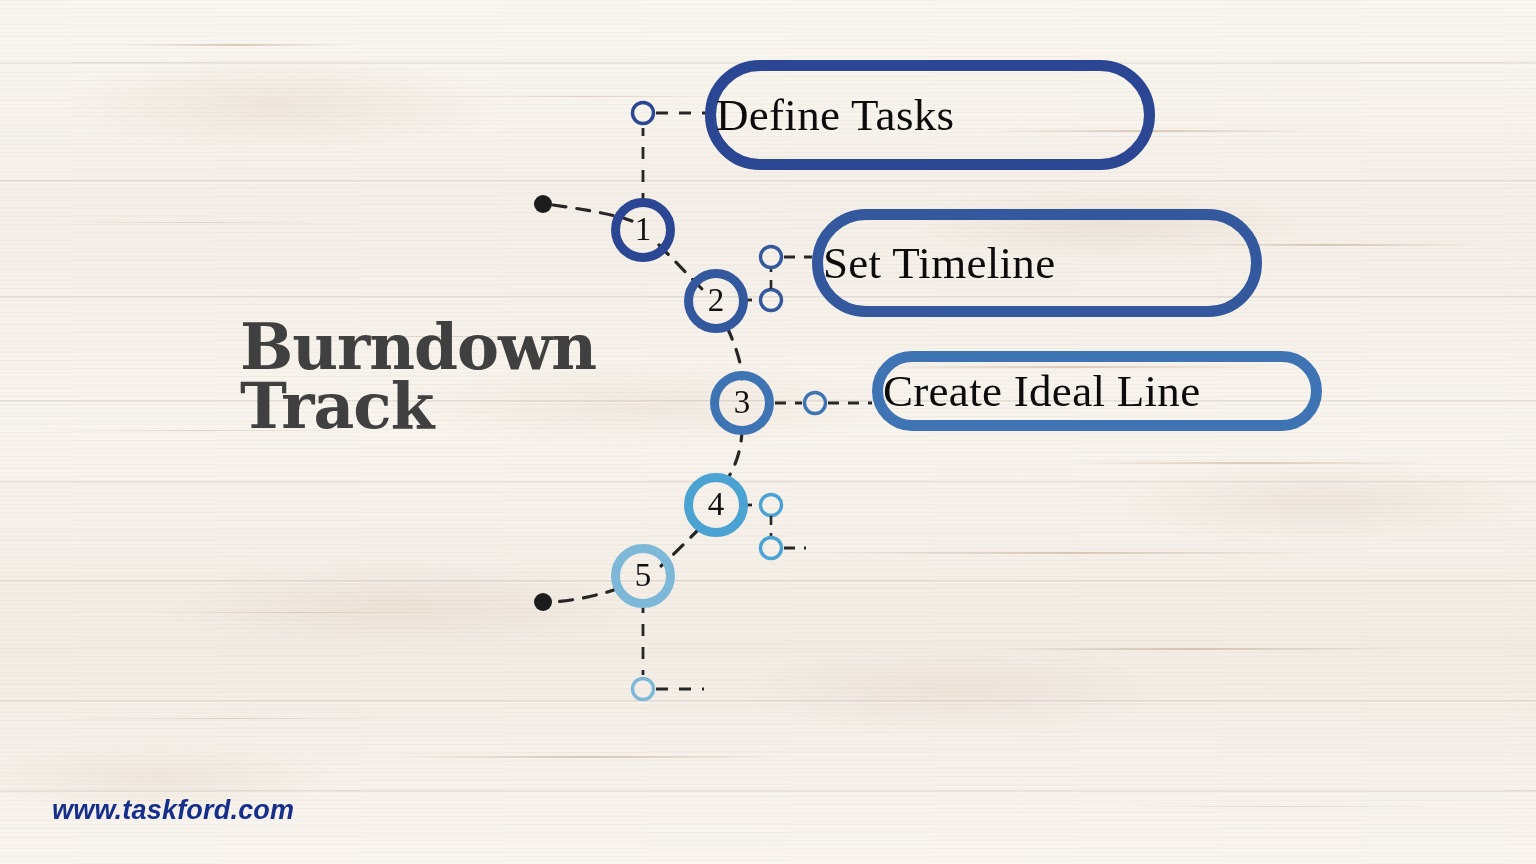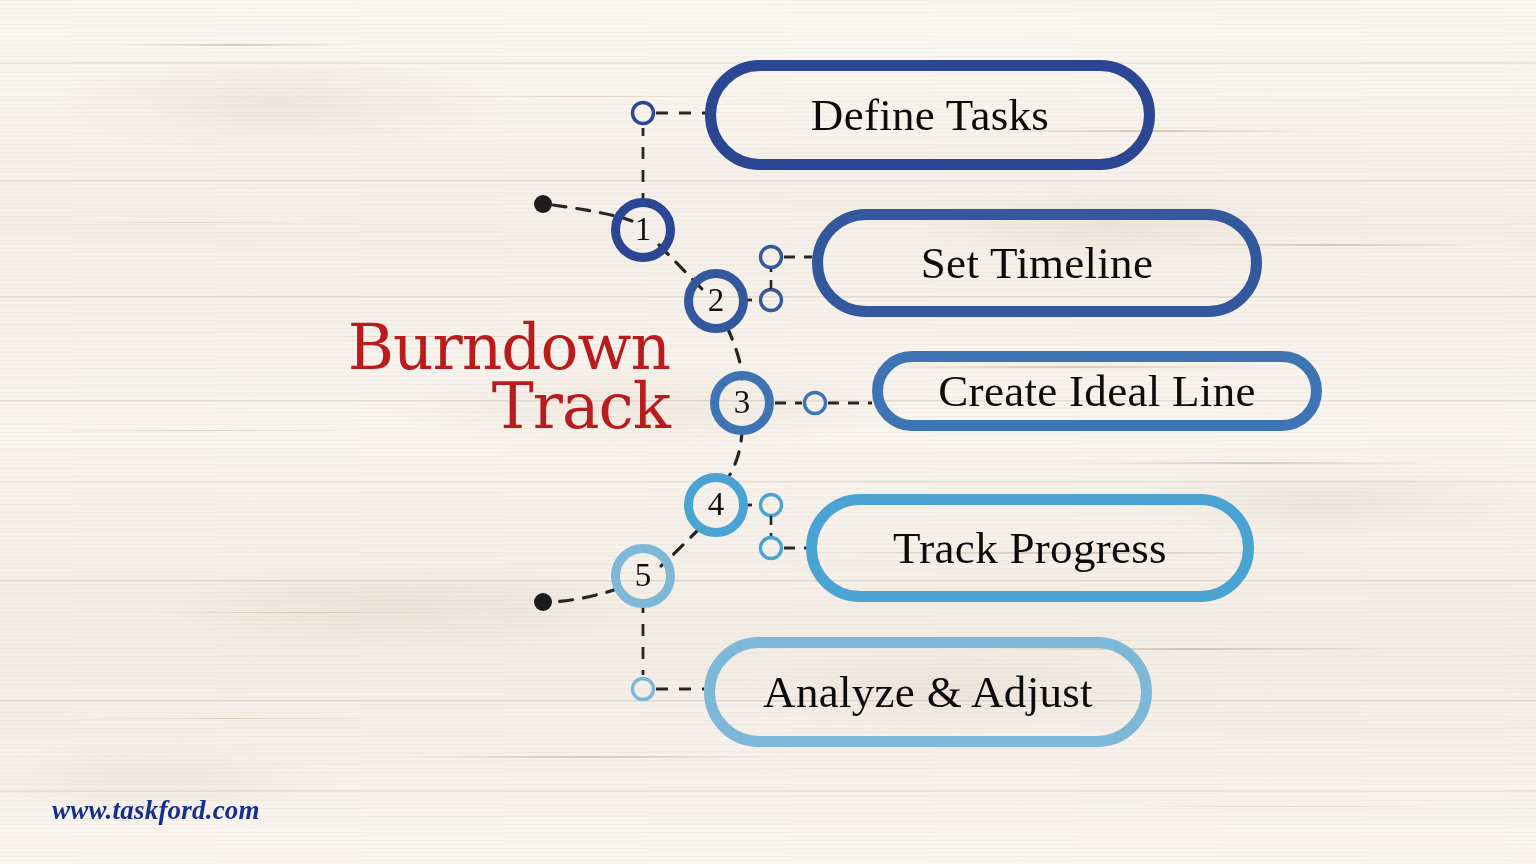--- a/index.html
+++ b/index.html
@@ -63,41 +63,41 @@
     background:linear-gradient(90deg, rgba(173,140,108,0), rgba(173,140,108,.40), rgba(173,140,108,0));
     border-radius:2px;
   }
   .streak.thin { height:1px; opacity:.75; }
 
   
   #title {
     position:absolute;
     left:240px; top:318px;
     width:430px;
-    text-align:right;
+    text-align:left;
     font-family:"DejaVu Serif", serif;
-    font-weight:normal;
+    font-weight:bold;
     font-size:63px;
     line-height:0.94;
     letter-spacing:-1px;
-    color:#b91c1c;
+    color:#404040;
   }
   #title .l2 { display:block; }
 
   
   #connectors { position:absolute; left:0; top:0; width:1536px; height:864px; }
 
   
   .pill {
     position:absolute;
     border-style:solid;
     background:transparent;
     display:flex;
     align-items:center;
-    justify-content:center;
+    justify-content:flex-start;
   }
   .pill-label {
     font-family:"Liberation Serif", serif;
     color:#0c0c0c;
     font-size:45px;
     line-height:1;
     white-space:nowrap;
     letter-spacing:.3px;
   }
 
@@ -116,21 +116,21 @@
     font-size:33px;
     color:#111;
     line-height:1;
     transform:translateY(-1px);
   }
 
   
   #site-url {
     position:absolute;
     left:52px; top:795px;
-    font-family:Liberation Serif, serif;
+    font-family:Liberation Sans, sans-serif;
     font-style:italic;
     font-weight:bold;
     font-size:27px;
     color:#152f8a;
     letter-spacing:.2px;
   }
 </style>
 </head>
 <body>
 
@@ -212,27 +212,21 @@
   </div>
 
   <div class="pill" style="left:812px; top:209px; width:450px; height:108px; border-width:11px; border-color:#34589e; border-radius:54px;">
     <span class="pill-label">Set Timeline</span>
   </div>
 
   <div class="pill" style="left:872px; top:351px; width:450px; height:80px; border-width:11px; border-color:#3f74b4; border-radius:53px;">
     <span class="pill-label">Create Ideal Line</span>
   </div>
 
-  <div class="pill" style="left:806px; top:494px; width:448px; height:108px; border-width:11px; border-color:#4ba3d3; border-radius:54px;">
-    <span class="pill-label">Track Progress</span>
-  </div>
-
-  <div class="pill" style="left:704px; top:637px; width:448px; height:110px; border-width:11px; border-color:#7db8d8; border-radius:55px;">
-    <span class="pill-label">Analyze &amp; Adjust</span>
-  </div>
+
 
   <div class="node" style="left:611px; top:198px; width:64px; height:64px; border-width:9px; border-color:#2b4693;">
     <span class="node-num">1</span>
   </div>
 
   <div class="node" style="left:684px; top:269px; width:64px; height:64px; border-width:9px; border-color:#34589e;">
     <span class="node-num">2</span>
   </div>
 
   <div class="node" style="left:710px; top:371px; width:64px; height:64px; border-width:9px; border-color:#3f74b4;">

